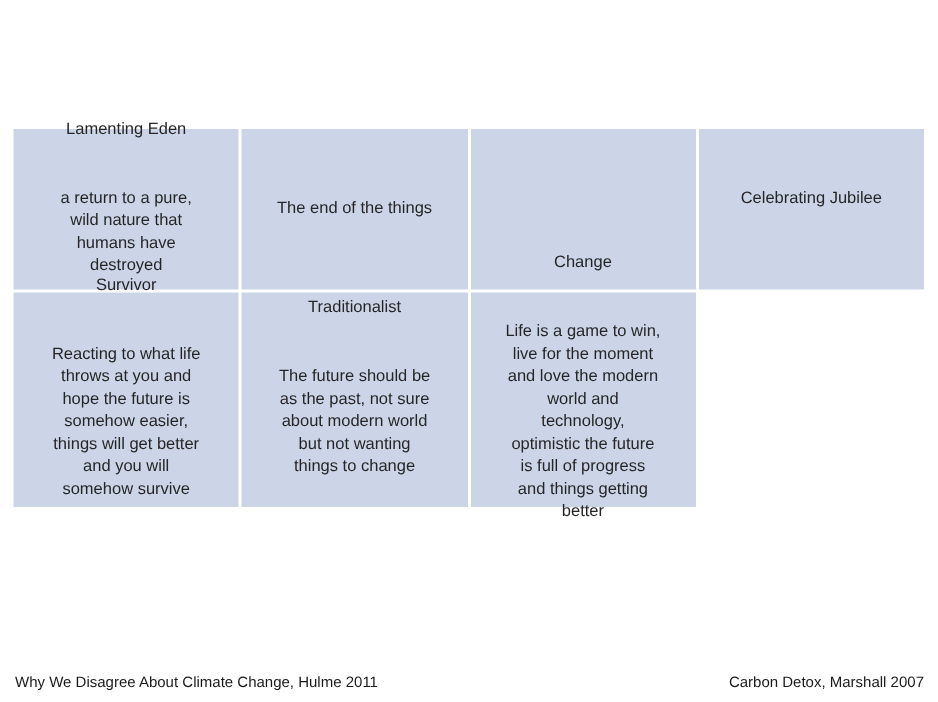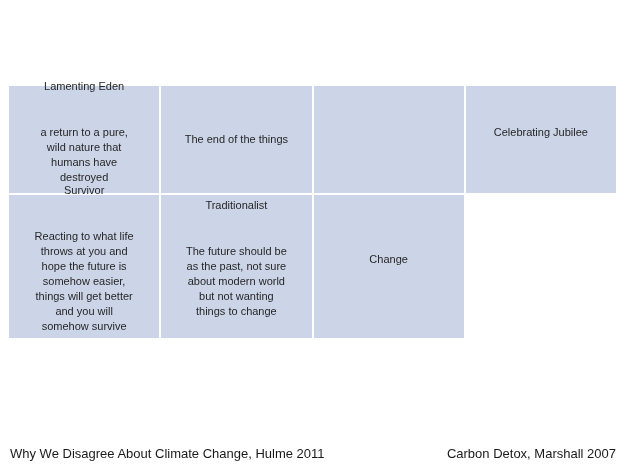--- a/index.html
+++ b/index.html
@@ -46,21 +46,21 @@
   .cell-title {
     margin-bottom: 15px; 
     text-align: right;
   }
   .cell-body {
     margin: 16px;
   }
   .citation {
     position: absolute;
     bottom: 7px;
-    font-size: 13px;
+    font-size: 10px;
     color: #1a1a1a;
     white-space: nowrap;
   }
   .citation-left  { left: 10px; }
   .citation-right { right: 9px; margin-top: 18px; }
 </style>
 </head>
 <body>
 
 <div class="slide">
@@ -88,20 +88,21 @@
       <div class="cell-body">Reacting to what life throws at you and hope the future is somehow easier, things will get better and you will somehow survive</div>
     </div>
 
     <div class="cell">
       <div class="cell-title">Traditionalist</div>
       <div class="cell-body">The future should be as the past, not sure about modern world but not wanting things to change</div>
     </div>
 
     <div class="cell">
       <div class="cell-title">Change</div>
+      <div class="cell-body">Life is a game to win, live for the moment and love the modern world and technology, optimistic the future is full of progress and things getting better</div>
     </div>
 
 
   </div>
 
   <div class="citation citation-left">Why We Disagree About Climate Change, Hulme 2011</div>
   <div class="citation citation-right">Carbon Detox, Marshall 2007</div>
 
 </div>
 

